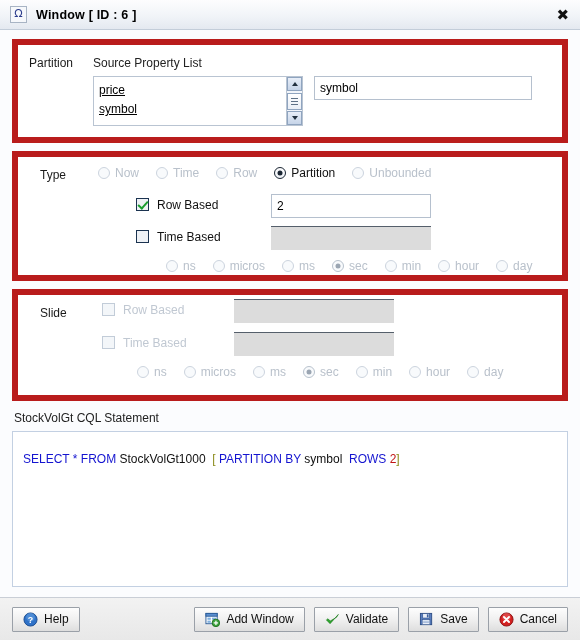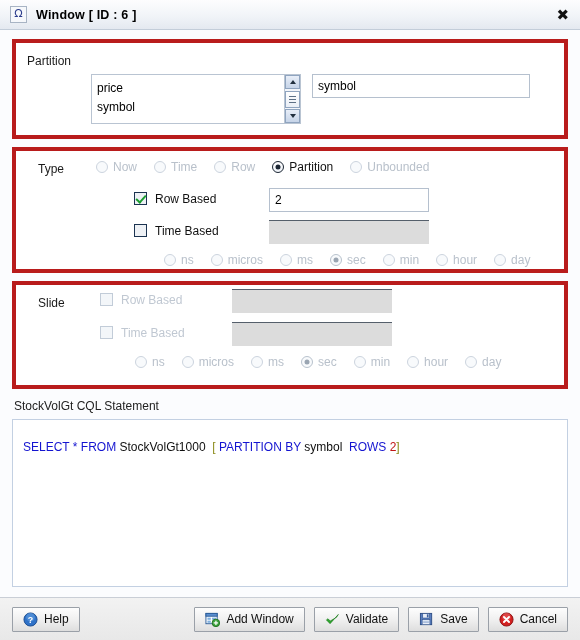--- a/index.html
+++ b/index.html
@@ -61,21 +61,21 @@
   }
   
   .content {
     flex: 1 1 auto;
     padding: 9px 12px 0 12px;
     display: flex;
     flex-direction: column;
     overflow: hidden;
   }
   .panel {
-    border: 4px solid #b91c1c;
+    border: 6px solid #b91c1c;
     background: #ffffff;
     position: relative;
     margin-bottom: 8px;
   }
   .panel.partition { height: 92px; }
   .panel.type      { height: 118px; padding-left: 36px; }
   .panel.slide     { height: 100px; }
 
   .sec-label {
     position: absolute;
@@ -97,20 +97,21 @@
   }
   .list-items {
     flex: 1 1 auto;
     padding: 4px 0 0 5px;
   }
   .list-item {
     font-size: 12px;
     line-height: 19px;
     color: #000;
     cursor: default;
+    text-decoration: underline;
   }
   .scrollbar {
     flex: 0 0 15px;
     border-left: 1px solid #b9c4d2;
     background: #eef2f8;
     display: flex;
     flex-direction: column;
   }
   .sb-btn {
     height: 14px;
@@ -259,20 +260,21 @@
   <div class="titlebar">
     <div class="omega-icon">Ω</div>
     <div class="title-text">Window [ ID : 6 ]</div>
     <div class="close-btn">✖</div>
   </div>
 
   <div class="content">
 
     <div class="panel partition">
       <div class="sec-label" style="left:11px; top:11px;">Partition</div>
+      <div class="hdr" style="left:75px; top:11px;">Source Property List</div>
 
       <div class="listbox" style="left:75px; top:31px; width:208px; height:48px;">
         <div class="list-items">
           <div class="list-item">price</div>
           <div class="list-item">symbol</div>
         </div>
         <div class="scrollbar">
           <div class="sb-btn sb-up"></div>
           <div class="sb-track">
             <div class="sb-thumb">

